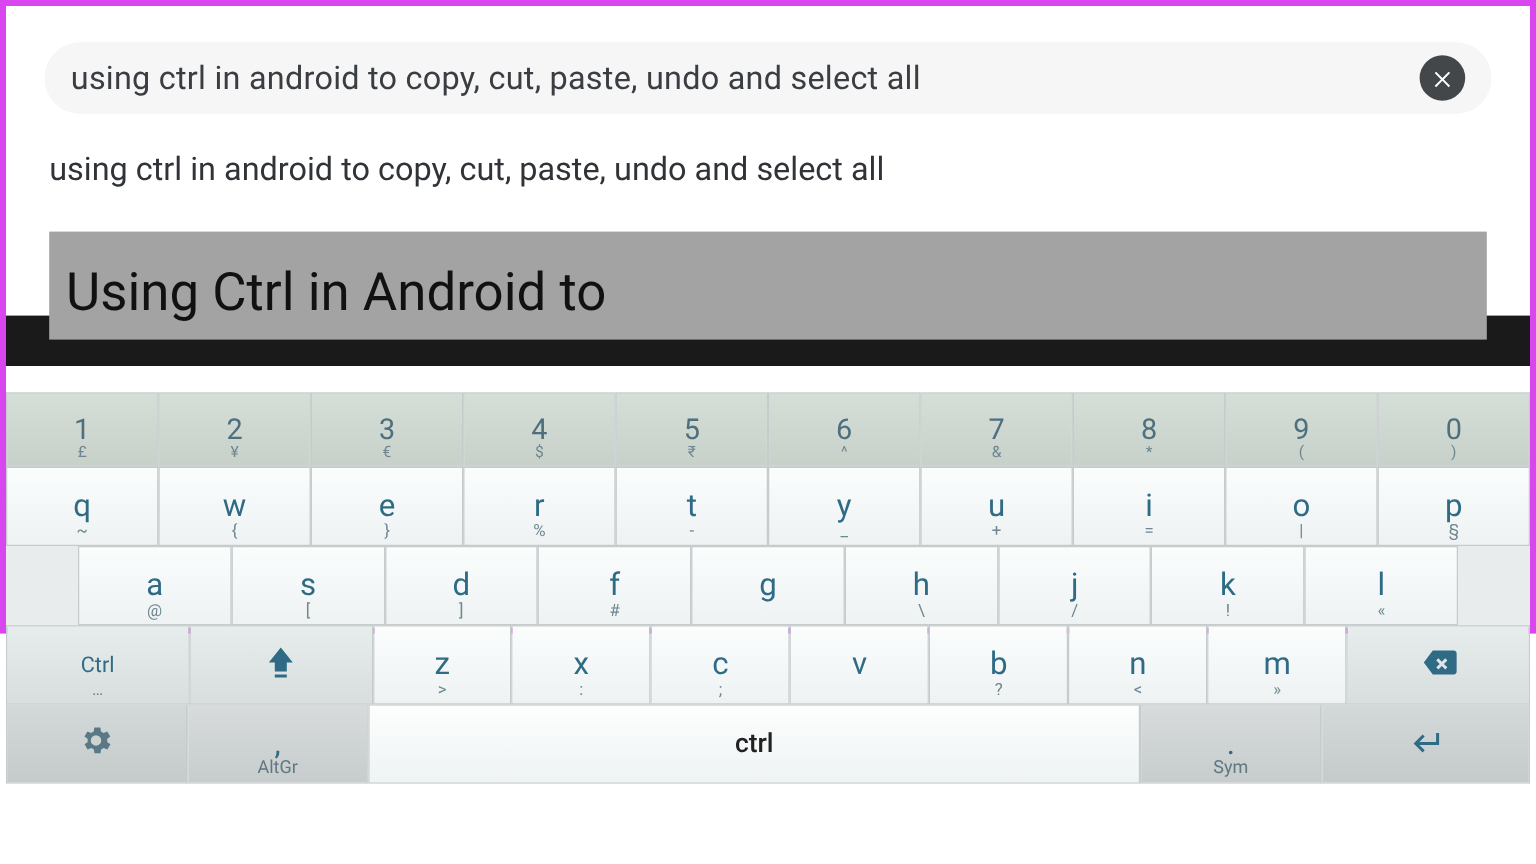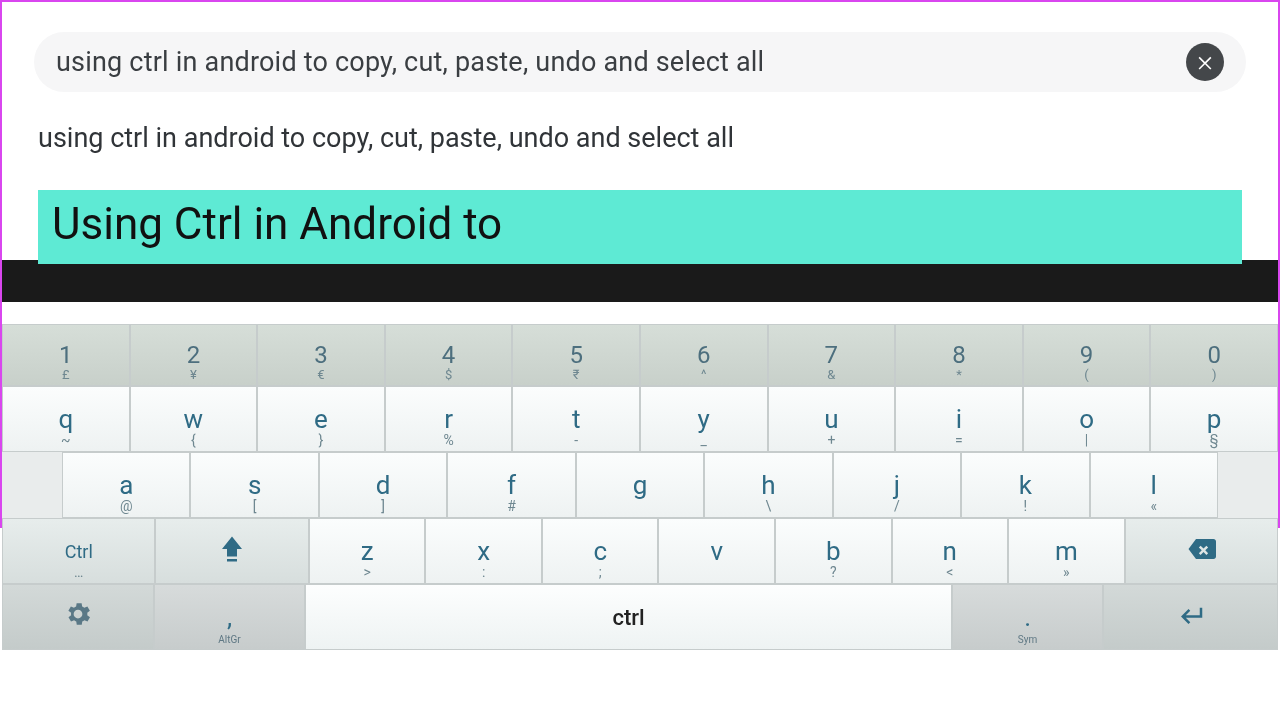--- a/index.html
+++ b/index.html
@@ -1,30 +1,30 @@
 <!DOCTYPE html>
 <html><head>
 <meta charset="utf-8">
 <style>
   * { box-sizing: border-box; margin: 0; padding: 0; }
   html, body { width: 1280px; height: 720px; font-family: -apple-system, "Segoe UI", Roboto, Arial, sans-serif; background:#fff; overflow:hidden;}
-  .frame { width:1280px; height:528px; border:2px solid #d946ef; position:relative; }
+  .frame { width:1280px; height:528px; border:5px solid #d946ef; position:relative; }
 
   
   .search-wrap { padding: 30px 32px 10px 32px; }
   .search-bar { background:#f6f6f7; border-radius:30px; height:60px; display:flex; align-items:center; padding:0 22px; }
   .search-bar .stxt { font-size:27px; color:#3a3e42; flex:1; letter-spacing:0.2px;}
   .close-btn { width:38px; height:38px; border-radius:50%; background:#44474a; display:flex; align-items:center; justify-content:center; cursor:pointer;}
   .close-btn svg { width:20px; height:20px; fill:#fff;}
 
   
   .suggestion { padding: 20px 36px 4px 36px; font-size:27px; color:#303438; }
 
   
-  .title-banner { position:absolute; left:36px; right:36px; top:188px; background:#5eead4; padding:8px 14px 14px 14px; }
+  .title-banner { position:absolute; left:36px; right:36px; top:188px; background:#a3a3a3; padding:24px 14px 14px 14px; }
   .title-banner .l1 { font-size:44px; font-weight:400; color:#111;}
   .title-banner .l2 { font-size:48px; font-weight:700; color:#111; line-height:1.05;}
 
   
   .black-strip { position:absolute; left:0; right:0; top:258px; height:42px; background:#1a1a1a;}
 
   
   .kbd { position:absolute; left:0; right:0; bottom:0; top:322px; background:#e9ecec;}
   .kbd-row { display:flex; width:100%; }
   .key { position:relative; border:1px solid #c6cccc; background:linear-gradient(#fbfdfd,#eef2f2); display:flex; flex-direction:column; align-items:center; justify-content:center; height:68px; color:#2f6b85; font-size:26px;}
@@ -39,21 +39,21 @@
   .z-row .key { height:66px; }
   .bottom-row .key { height:66px; background:linear-gradient(#d7dbdb,#c7cccc); }
   .key.special { background:linear-gradient(#e7edec,#d7dedd); font-size:18px; color:#2f6b85;}
   .key.ctrl { color:#2f6b85; font-size:18px;}
   .key.dark { background:linear-gradient(#d3d9d8,#c4cbca); }
   .key .icon svg { width:30px; height:30px; fill:#2f6b85; }
   .key.enter .icon svg, .key.back .icon svg { fill:#2f6b85; }
   .key.shift .icon svg { fill:#2f6b85; }
   .key.gear .icon svg { fill:#5a7886; }
   .spacebar { font-size:22px; color:#222; font-weight:500;}
-  .key .tiny { font-size:10px; color:#5f7884; position:absolute; bottom:4px;}
+  .key .tiny { font-size:15px; color:#5f7884; position:absolute; bottom:4px;}
 </style>
 </head>
 <body>
 <div class="frame">
 
   <div class="search-wrap">
     <div class="search-bar">
       <div class="stxt">using ctrl in android to copy, cut, paste, undo and select all</div>
       <div class="close-btn">
         <svg viewBox="0 0 24 24">

